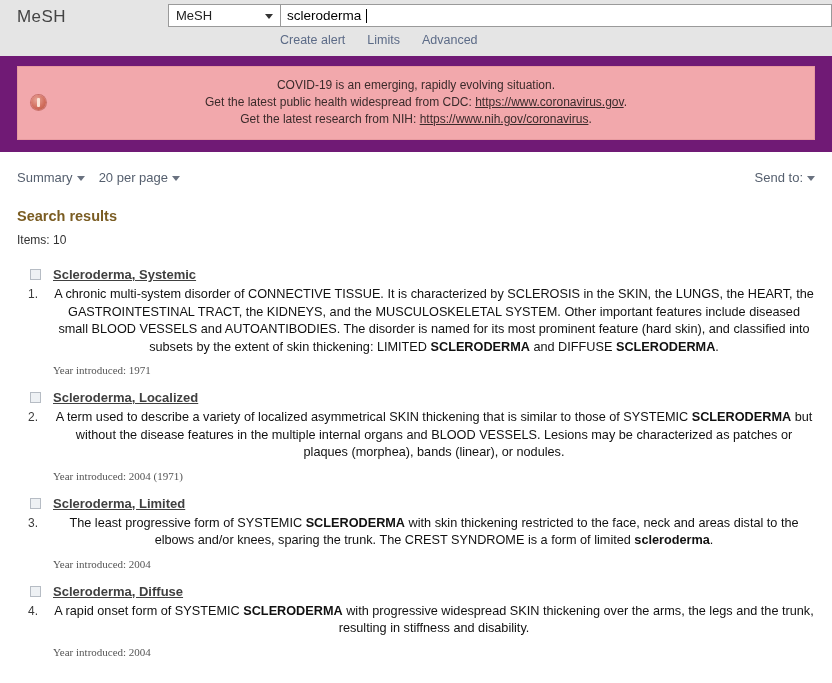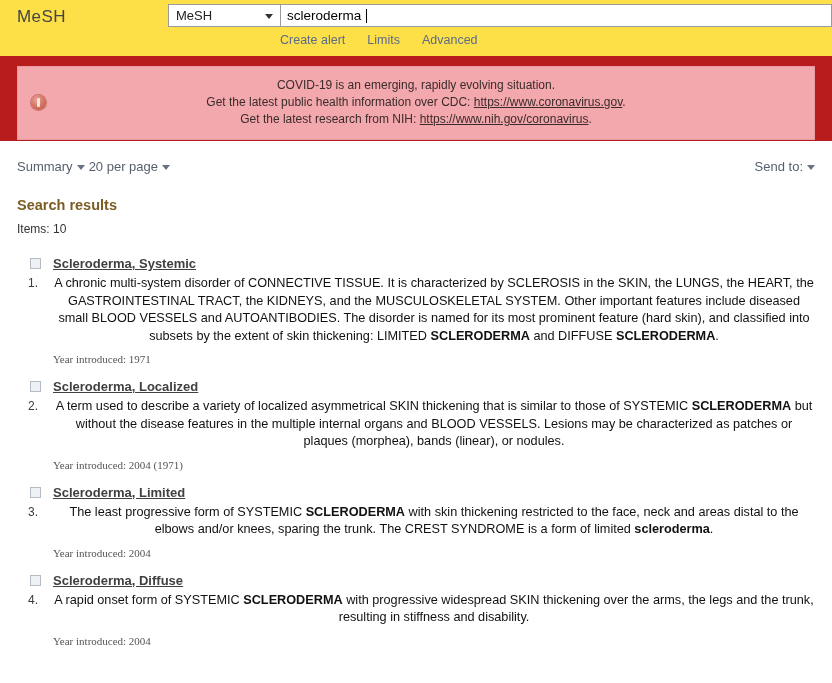--- a/index.html
+++ b/index.html
@@ -11,21 +11,21 @@
     height: 683px;
     overflow: hidden;
     background: #ffffff;
     font-family: "Liberation Sans", sans-serif;
     font-size: 13px;
     color: #333333;
   }
 
   
   .header {
-    background: #fde047;
+    background: #e5e5e5;
     height: 56px;
     position: relative;
     box-sizing: border-box;
   }
   .logo {
     position: absolute;
     left: 17px;
     top: 7px;
     font-size: 17px;
     color: #444444;
@@ -92,22 +92,22 @@
     gap: 22px;
     font-size: 12.5px;
   }
   .subnav a {
     color: #5c6b87;
     text-decoration: none;
   }
 
   
   .band {
-    background: #b91c1c;
-    padding: 10px 17px 1px 17px;
+    background: #701a75;
+    padding: 10px 17px 12px 17px;
     box-sizing: border-box;
   }
   .covid {
     background: #f2a8ac;
     border: 1px solid #e79ba0;
     box-sizing: border-box;
     position: relative;
     padding: 10px 10px 11px 10px;
     min-height: 58px;
   }
@@ -156,21 +156,21 @@
     display: flex;
     align-items: center;
     justify-content: space-between;
     margin-top: 9px;
     font-size: 13px;
     color: #555f6e;
   }
   .display-left {
     display: flex;
     align-items: center;
-    gap: 4px;
+    gap: 14px;
     text-align: right;
   }
   .dd {
     color: #555f6e;
     cursor: default;
     white-space: nowrap;
   }
   .dd .tri {
     display: inline-block;
     margin-left: 4px;
@@ -267,21 +267,21 @@
     <a href="#">Advanced</a>
   </div>
 </div>
 
 <div class="band">
   <div class="covid">
     <div class="covid-icon"></div>
     <div class="covid-lines">
       <div>COVID-19 is an emerging, rapidly evolving situation.</div>
       <div>
-        <span>Get the latest public health information over CDC: </span><a href="#">https://www.coronavirus.gov</a><span>.</span>
+        <span>Get the latest public health widespread from CDC: </span><a href="#">https://www.coronavirus.gov</a><span>.</span>
       </div>
       <div>
         <span>Get the latest research from NIH: </span><a href="#">https://www.nih.gov/coronavirus</a><span>.</span>
       </div>
     </div>
   </div>
 </div>
 <div class="band-bottom"></div>
 
 <div class="content">

